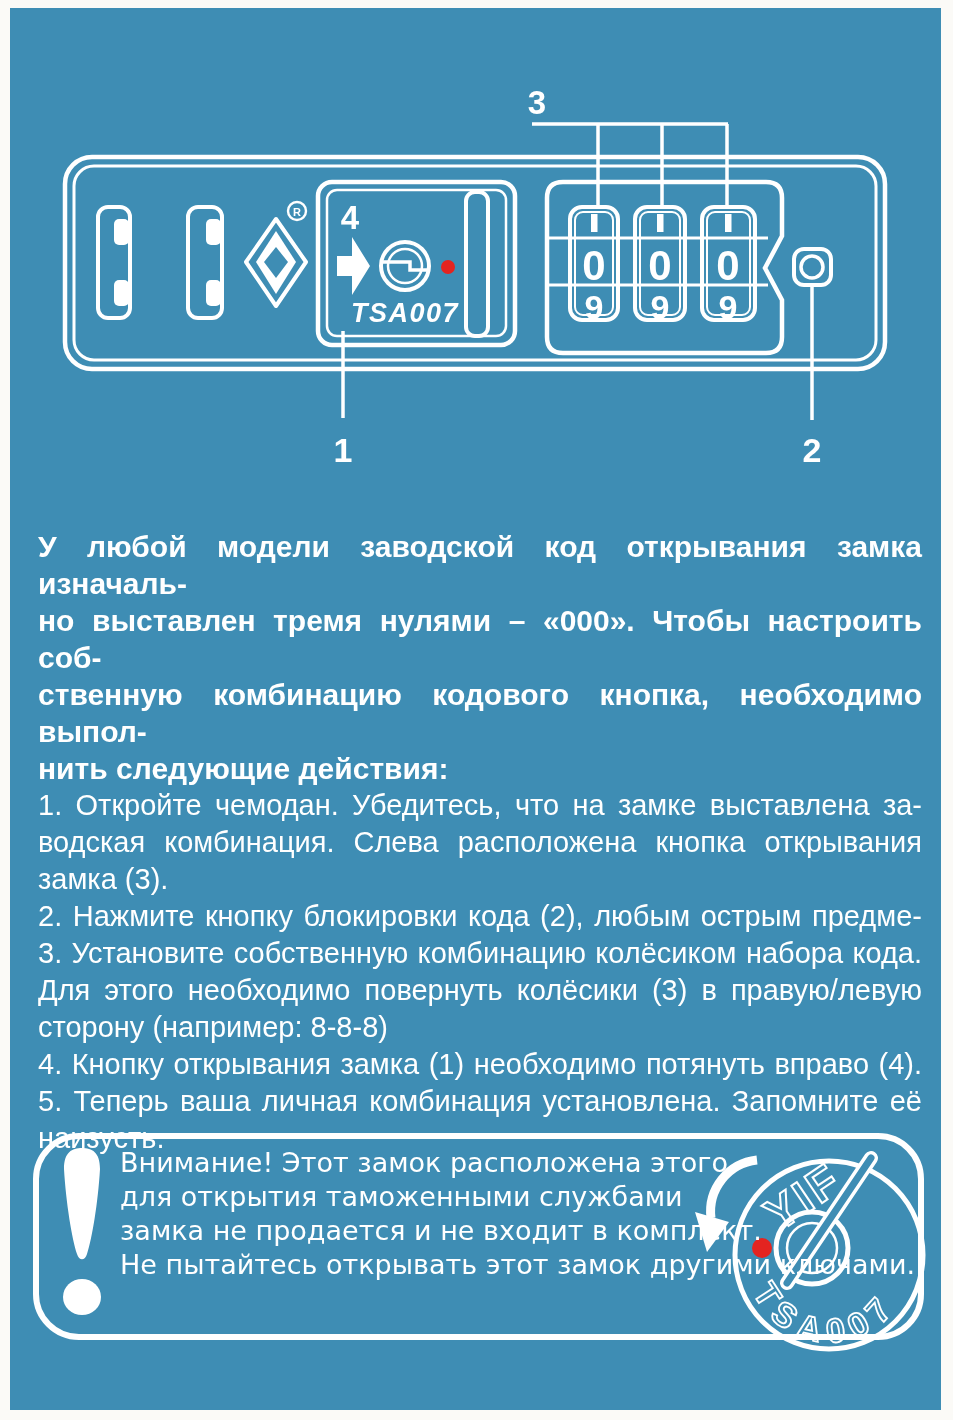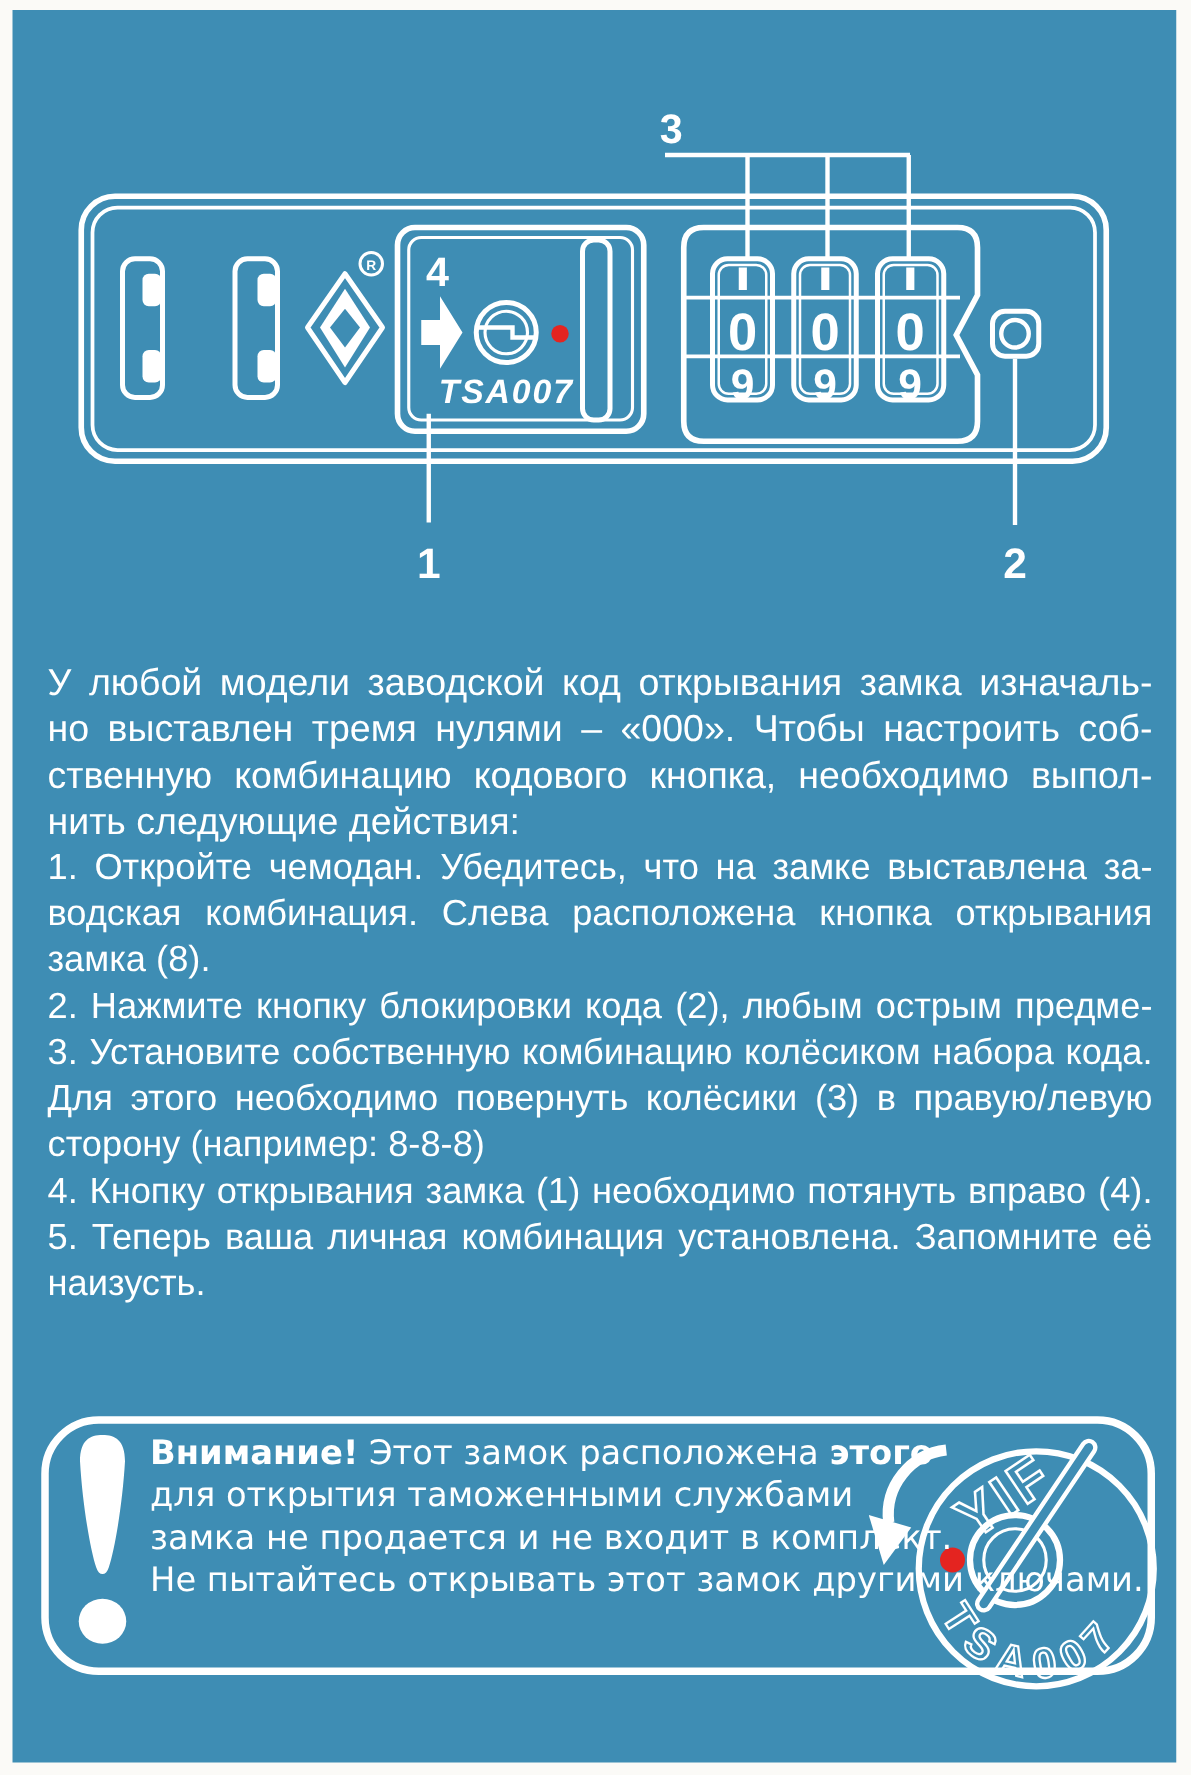--- a/index.html
+++ b/index.html
@@ -19,36 +19,36 @@
   svg text{font-family:"Liberation Sans",sans-serif;fill:#ffffff;}
   .diagram{left:0;top:0;}
   
   .body-text{
     position:absolute;left:38px;top:528px;width:884px;
     color:#ffffff;
     font-size:29px;line-height:37px;
   }
   .body-text .ln{white-space:normal;}
   .body-text .j{text-align:justify;text-align-last:justify;}
-  .body-text .b{font-weight:normal;font-size:30px;}
+  .body-text .b{font-weight:bold;font-size:30px;}
   
   .warnbox{
     position:absolute;left:33px;top:1133px;
     width:879px;height:195px;
     border:6px solid #ffffff;
     border-radius:46px;
   }
   .warn-text{
     position:absolute;left:120px;top:1146px;
     color:#ffffff;font-size:27px;line-height:34px;
     font-family:"DejaVu Sans","Liberation Sans",sans-serif;
     white-space:nowrap;
     z-index:3;
   }
-  .warn-text .wb{font-weight:bold;}
+  .warn-text .wb{font-weight:normal;}
   .warn-art{z-index:2;}
   .outline-text{fill:none;stroke:#ffffff;}
 </style>
 </head>
 <body>
 
 <div class="page">
   <div class="canvas"></div>
 
   <svg class="diagram" width="953" height="500" viewBox="0 0 953 500">
@@ -133,21 +133,21 @@
     <text x="812" y="462" font-size="34" font-weight="bold" text-anchor="middle">2</text>
   </svg>
 
   <div class="body-text">
     <div class="ln b j">У любой модели заводской код открывания замка изначаль-</div>
     <div class="ln b j">но выставлен тремя нулями – «000». Чтобы настроить соб-</div>
     <div class="ln b j">ственную комбинацию кодового кнопка, необходимо выпол-</div>
     <div class="ln b">нить следующие действия:</div>
     <div class="ln j">1. Откройте чемодан. Убедитесь, что на замке выставлена за-</div>
     <div class="ln j">водская комбинация. Слева расположена кнопка открывания</div>
-    <div class="ln">замка (8).</div>
+    <div class="ln">замка (3).</div>
     <div class="ln j">2. Нажмите кнопку блокировки кода (2), любым острым предме-</div>
     <div class="ln j">3. Установите собственную комбинацию колёсиком набора кода.</div>
     <div class="ln j">Для этого необходимо повернуть колёсики (3) в правую/левую</div>
     <div class="ln">сторону (например: 8-8-8)</div>
     <div class="ln j">4. Кнопку открывания замка (1) необходимо потянуть вправо (4).</div>
     <div class="ln j">5. Теперь ваша личная комбинация установлена. Запомните её</div>
     <div class="ln">наизусть.</div>
   </div>
 
   <div class="warnbox"></div>

